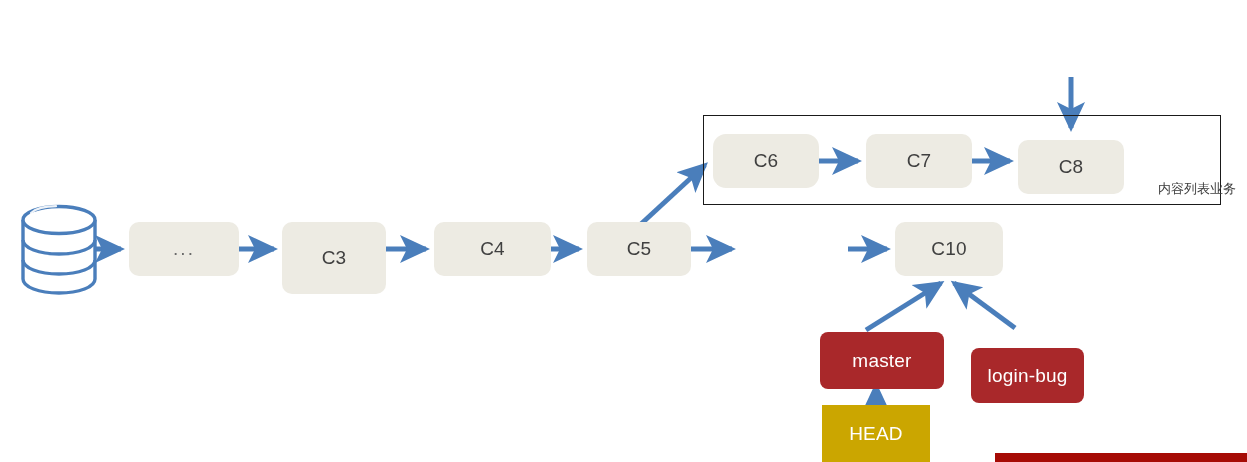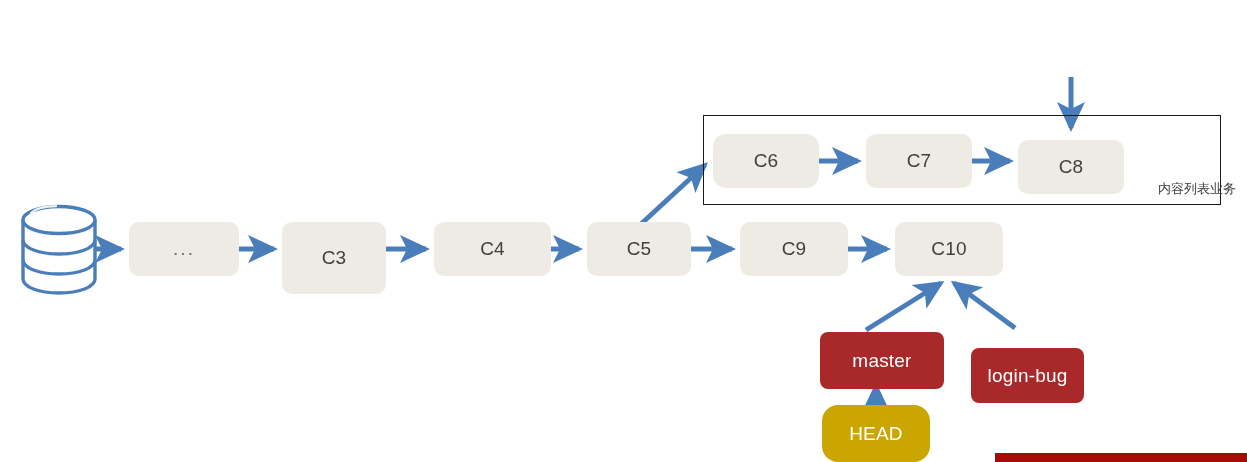--- a/index.html
+++ b/index.html
@@ -43,21 +43,21 @@
     border-radius: 10px;
   }
   .node.branch {
     background: #A9282A;
     color: #ffffff;
     border-radius: 8px;
   }
   .node.head {
     background: #CBA600;
     color: #ffffff;
-    border-radius: 16px;
+    border-radius: 0;
   }
   .node.dots {
     color: #6a6a6a;
     font-size: 19px;
     letter-spacing: 2px;
   }
   .group-box {
     position: absolute;
     box-sizing: border-box;
     border: 1.6px solid #1a1a1a;
@@ -121,21 +121,20 @@
     <path d="M13,10 C18,5.5 28,3.2 38,3.2" fill="none" stroke="#ffffff" stroke-width="2.2" stroke-linecap="round" opacity="0.9"></path>
   </svg>
 
   <div class="group-box" style="left:703px; top:115px; width:518px; height:90px;"></div>
   <div class="group-label" style="left:1134px; top:180px;">内容列表业务</div>
 
   <div class="node commit dots" style="left:129px; top:222px; width:110px; height:54px;">...</div>
   <div class="node commit" style="left:282px; top:222px; width:104px; height:72px;">C3</div>
   <div class="node commit" style="left:434px; top:222px; width:117px; height:54px;">C4</div>
   <div class="node commit" style="left:587px; top:222px; width:104px; height:54px;">C5</div>
-  <div class="node commit" style="left:740px; top:222px; width:108px; height:54px;">C9</div>
   <div class="node commit" style="left:895px; top:222px; width:108px; height:54px;">C10</div>
 
   <div class="node commit" style="left:713px; top:134px; width:106px; height:54px;border-radius:13px;">C6</div>
   <div class="node commit" style="left:866px; top:134px; width:106px; height:54px;">C7</div>
   <div class="node commit" style="left:1018px; top:140px; width:106px; height:54px;">C8</div>
 
   <div class="node branch" style="left:820px; top:332px; width:124px; height:57px;">master</div>
   <div class="node branch" style="left:971px; top:330px; width:113px; height:55px;margin-top:18px;">login-bug</div>
   <div class="node head" style="left:822px; top:405px; width:108px; height:57px;">HEAD</div>
 

